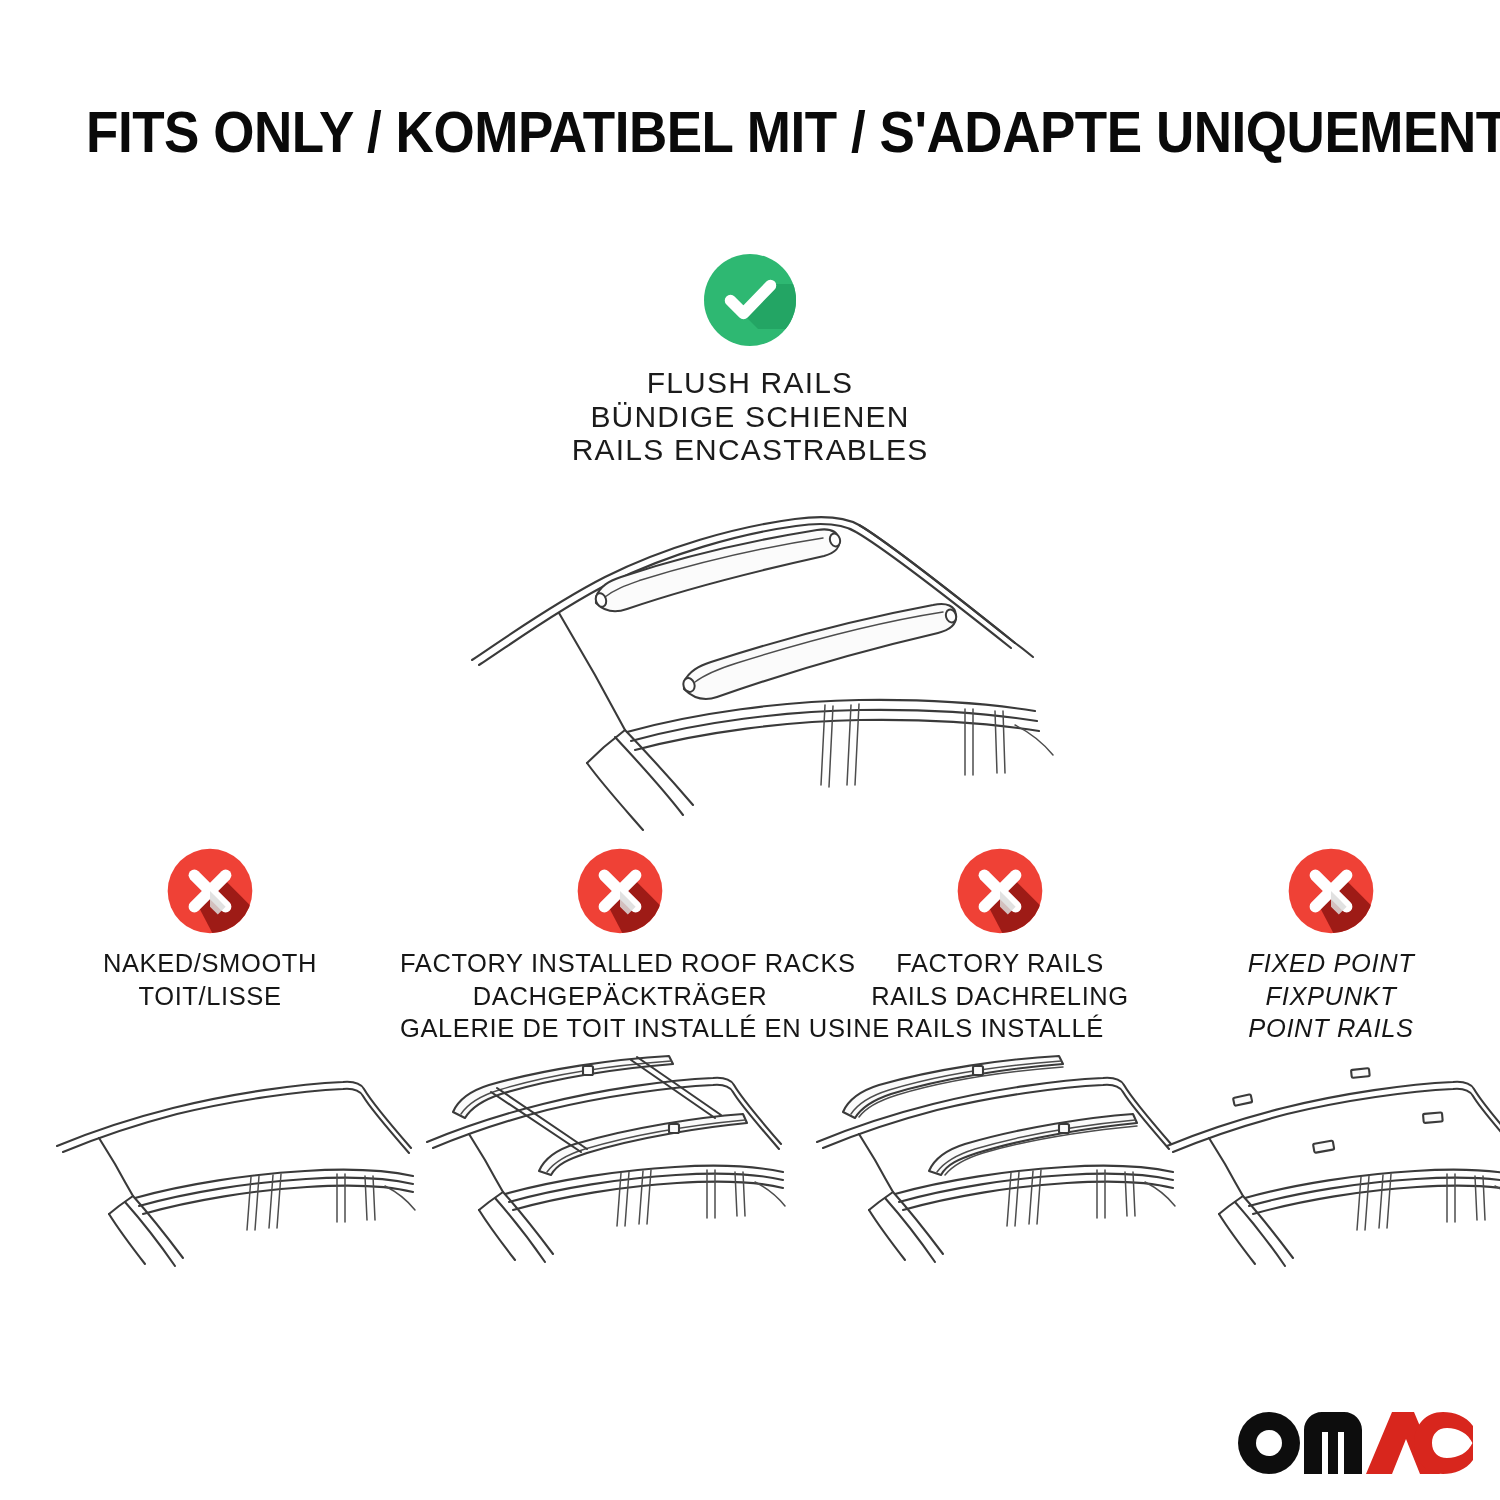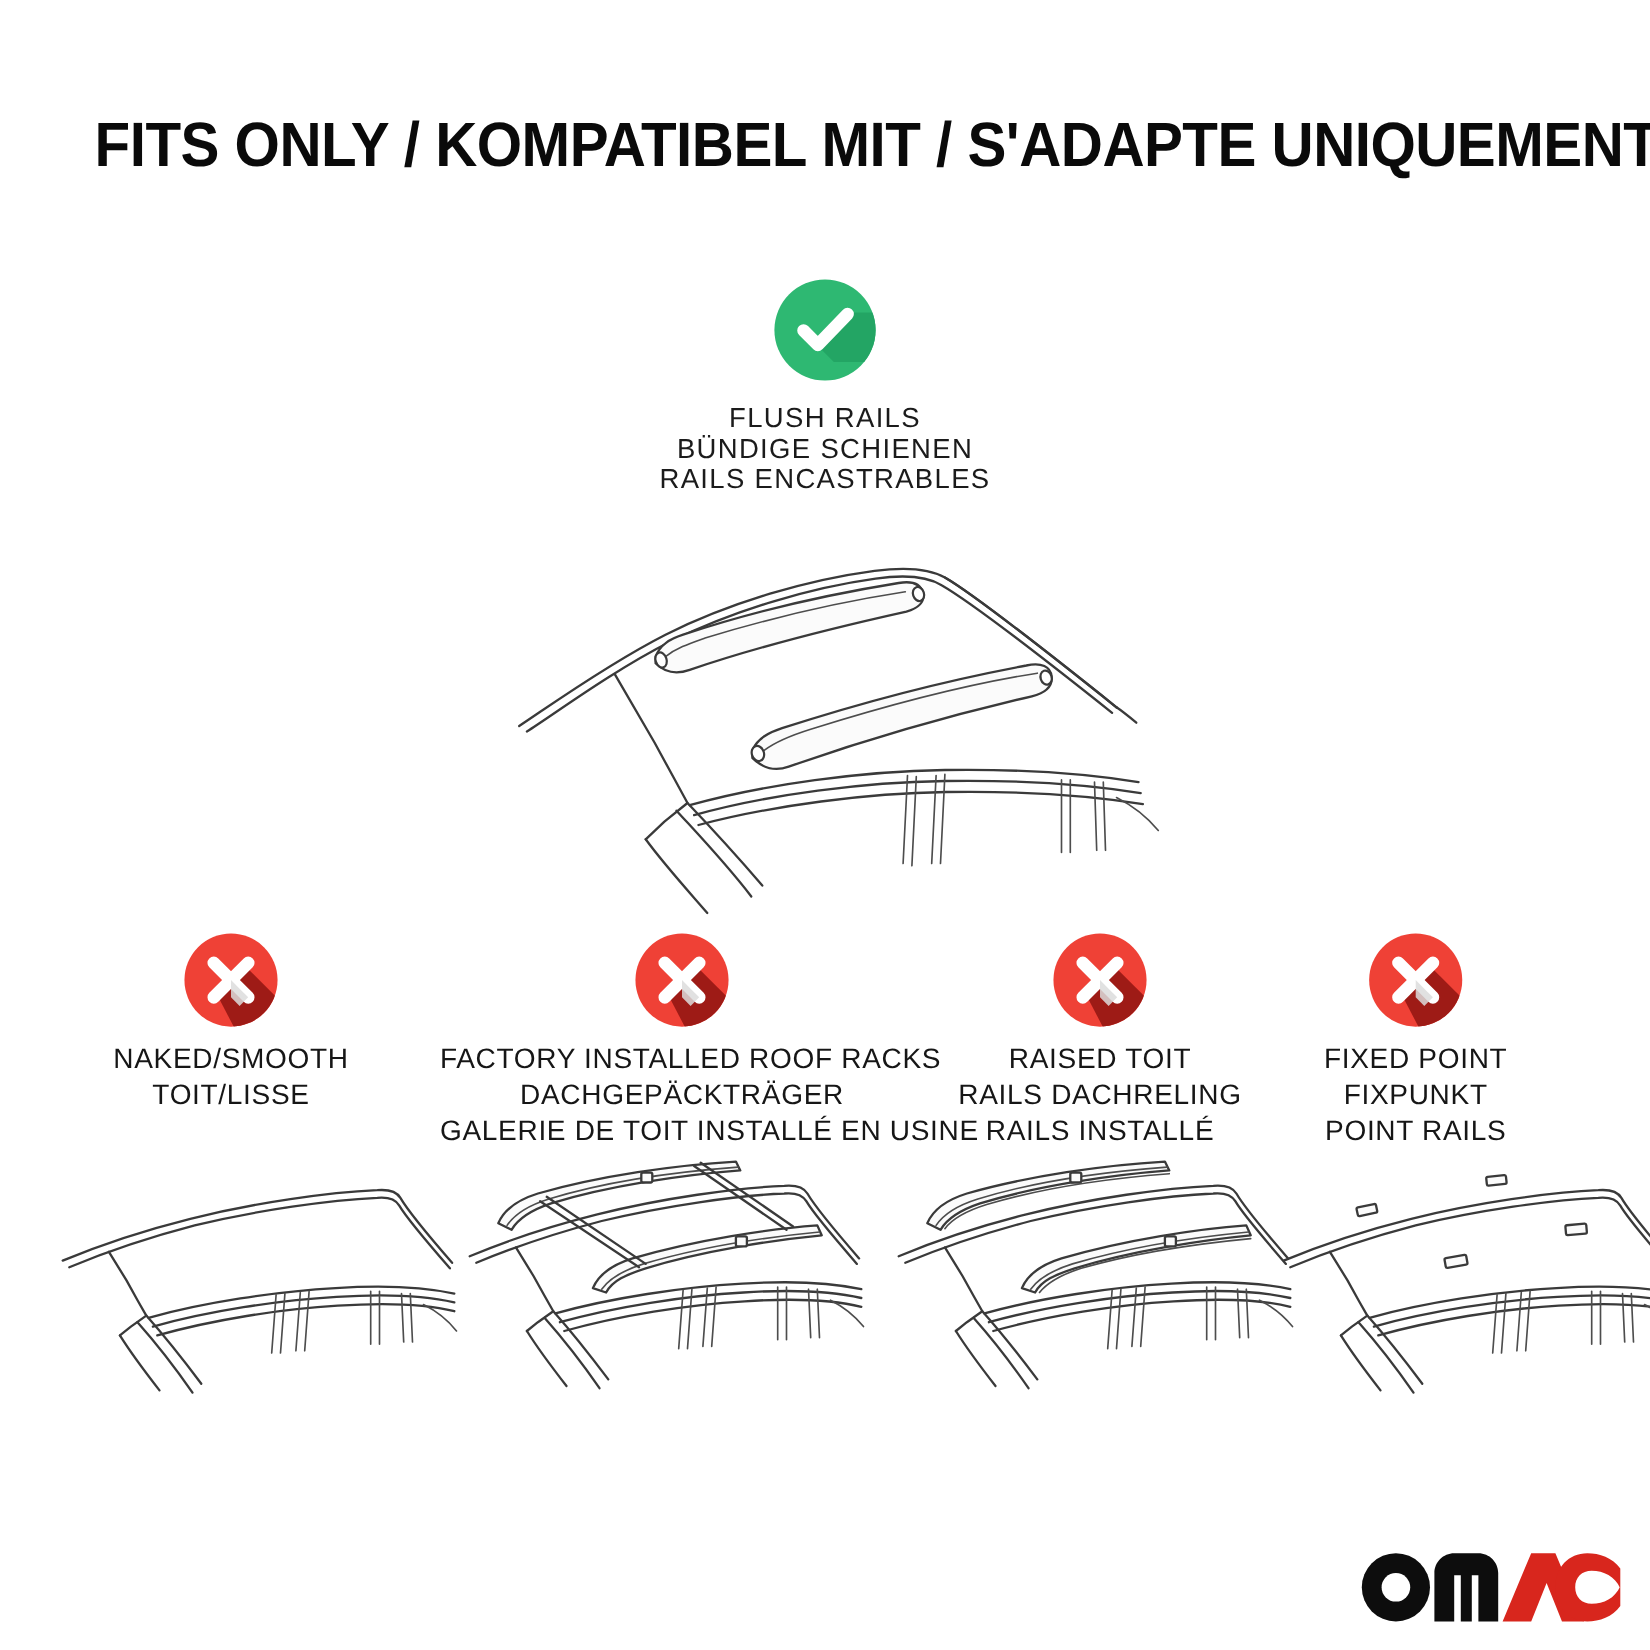--- a/index.html
+++ b/index.html
@@ -38,21 +38,21 @@
     top: 250px;
     width: 1500px;
     text-align: center;
   }
   #check-badge-wrap {
     width: 100px;
     height: 100px;
     margin: 0 auto 16px auto;
   }
   .main-lines {
-    font-size: 25px;
+    font-size: 30px;
     font-weight: 300;
     line-height: 1.12;
     letter-spacing: 1.2px;
     color: #1b1b1b;
   }
 
   
   #main-roof {
     position: absolute;
     left: 455px;
@@ -264,27 +264,27 @@
         <g stroke="#ffffff" stroke-width="12.5" stroke-linecap="round">
           <line x1="33" y1="33" x2="67" y2="67"></line>
           <line x1="67" y1="33" x2="33" y2="67"></line>
         </g>
         <g clip-path="url(#clipX3)">
           <path d="M50 50 L58.5 58.5 L67 67 L58.5 75.5 L50 67 Z" fill="#dcdcdc" opacity="0.85"></path>
         </g>
       </svg>
     </div>
     <div class="col-caption">
-      <div>RAISED TOIT</div>
+      <div>FACTORY RAILS</div>
       <div>RAILS DACHRELING</div>
       <div>RAILS INSTALLÉ</div>
     </div>
   </div>
 
-  <div class="col" style="left:1132px; width:310px;">
+  <div class="col" style="left:1176px; width:310px;font-style:italic;">
     <div class="col-badge">
       <svg viewBox="0 0 100 100" width="92" height="92">
         <defs>
             <clipPath id="clipX4">
               <circle cx="50" cy="50" r="46"></circle>
             </clipPath>
           </defs>
         <circle cx="50" cy="50" r="46" fill="#ef4136"></circle>
         <g clip-path="url(#clipX4)">
           <path d="M50 50 L64 36 L110 82 L110 110 L60 110 L36 64 Z" fill="#9e1b16"></path>

